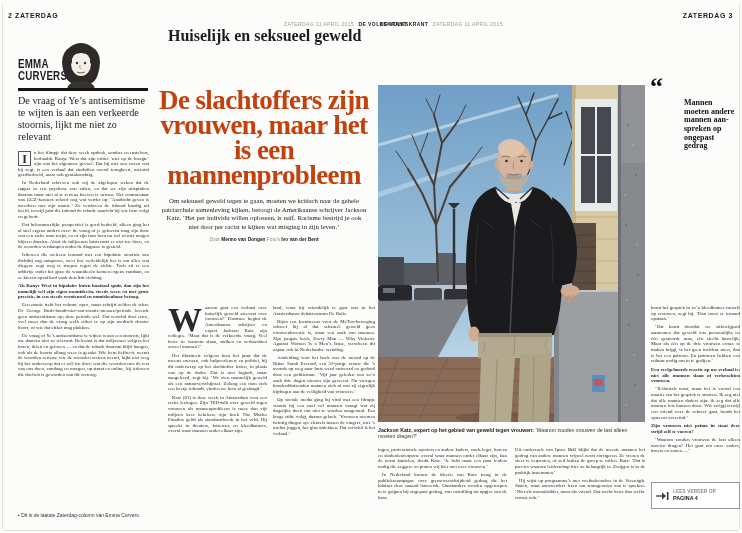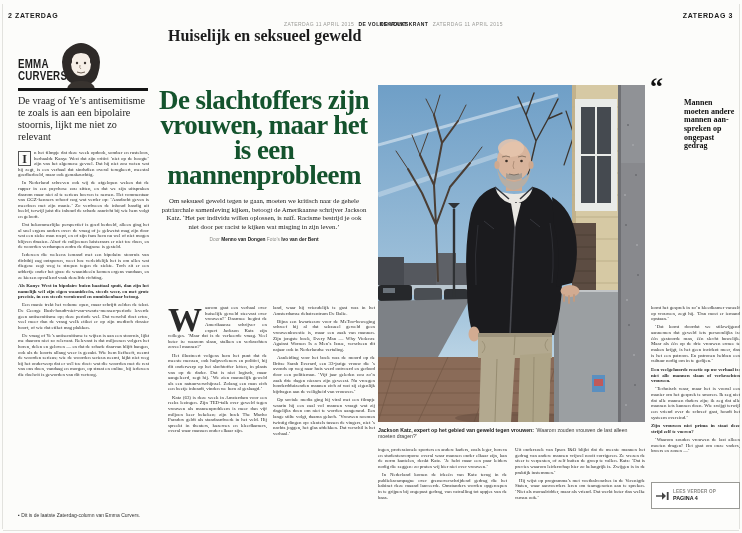--- a/index.html
+++ b/index.html
@@ -36,21 +36,21 @@
   .para.s-first { text-indent:0; }
   .para.s-q { font-weight:bold; text-indent:0; margin-top:3px; }
 
   .dropcap-box { float:left; width:13px; height:15px; border:.7px solid #555; margin:1px 3px 0 0;
     font-size:12px; line-height:14px; text-align:center; font-weight:bold; }
   .dropcap-big { float:left; font-size:34px; line-height:26px; font-weight:bold; padding:2px 3px 0 0; }
 
   
   .kicker { position:absolute; left:168px; top:27px; font-size:16px; font-weight:bold; }
   .headline { position:absolute; left:151px; top:88px; width:226px; text-align:center;
-    font-size:27px; font-weight:bold; line-height:.93; letter-spacing:-.6px; color:#14532d; }
+    font-size:27px; font-weight:bold; line-height:.93; letter-spacing:-.6px; color:#c2410c; }
   .standfirst { position:absolute; left:161px; top:197px; width:206px; text-align:center;
     font-size:6.8px; line-height:1.28; color:#222; }
   .byline { position:absolute; left:161px; top:237px; width:206px; text-align:center;
     font-family:"Liberation Sans", sans-serif; font-size:4.8px; color:#8b8b87; }
   .byline b { color:#222; }
 
   .acol { position:absolute; top:305px; height:215px; overflow:hidden;
     font-size:4.9px; line-height:1.15; text-align:justify; color:#2a2a2a; }
   .acol1 { left:168px; width:99px; }
   .acol2 { left:273px; width:102px; }
@@ -114,21 +114,21 @@
         <circle cx="38" cy="35" r="3" fill="#2e2a28"></circle>
       <path d="M16 13 Q26 7 36 13" stroke="#2e2a28" stroke-width="4" fill="none"></path>
       <circle cx="22" cy="22" r="1.2" fill="#3a342f"></circle>
         <circle cx="30" cy="22" r="1.2" fill="#3a342f"></circle>
       <path d="M25 24 Q24 27 26 28" stroke="#8a7b6d" stroke-width=".8" fill="none"></path>
       <path d="M22 31 Q26 33 30 31" stroke="#6b5d52" stroke-width="1" fill="none"></path>
       <path d="M12 48 Q14 40 24 40 L28 40 Q38 40 40 48 Z" fill="#38332f"></path>
     </svg>
   </div>
   <div class="rail-rule"></div>
-  <div class="rail-intro">De vraag of Ye’s anti­semitisme te zoals is aan een bipolaire stoornis, lijkt me niet zo relevant</div>
+  <div class="rail-intro">De vraag of Ye’s anti­semitisme te wijten is aan een verkeerde stoornis, lijkt me niet zo relevant</div>
   <div class="rail-body">
     <span class="dropcap-box">I</span>
     <div>
         <p class="para s-first">n het filmpje dat deze week opdook, somber en rusteloos, herhaalde Kanye West dat zijn critici ‘niet op de hoogte’ zijn van het algemene gevoel. Dat hij niet zou weten wat hij zegt, is een verhaal dat sindsdien overal terugkeert, meestal goedbedoeld, maar ook gemakzuchtig.</p>
         <p class="para s-p">In Nederland schreven ook wij de afgelopen weken dat de rapper in een psychose zou zitten, en dat we zijn uitspraken daarom maar niet al te serieus hoeven te nemen. Het commentaar van GGZ-kenners schoof nog wat verder op: ‘Aandacht geven is meedoen met zijn manie.’ Zo verdween de inhoud handig uit beeld, terwijl juist die inhoud de schade aanricht bij wie hem volgt en gelooft.</p>
         <p class="para s-p">Dat bekommerlijke perspectief is goed bedoeld, alleen ging het al snel ergens anders over: de vraag of je gekwetst mag zijn door wat een zieke man roept, en of zijn fans hem nu wel of niet mogen blijven draaien. Alsof de miljoenen luisteraars er niet toe doen, en de woorden verdampen zodra de diagnose is gesteld.</p>
         <p class="para s-p">Iedereen die weleens iemand met een bipolaire stoornis van dichtbij zag ontsporen, weet hoe verleidelijk het is om alles wat diegene zegt weg te strepen tegen de ziekte. Toch zit er een addertje onder het gras: de waanideeën komen ergens vandaan, en ze kiezen opvallend vaak dezelfde richting.</p>
         <p class="para s-q">Als Kanye West in bipolaire buien haattaal spuit, dan zijn het namelijk wél zijn eigen waanideeën, steeds weer, en met grote precisie, in een steeds vernieuwd en onmiskenbaar betoog.</p>
         <p class="para s-p">Een manie trekt het volume open, maar schrijft zelden de tekst. De George Bush-houdt-niet-van-zwarte-mensen-periode leverde geen antisemitisme op; deze periode wel. Dat verschil doet ertoe, veel meer dan de vraag welk etiket er op zijn medisch dossier hoort, of wie dat etiket mag plakken.</p>
         <p class="para s-p">De vraag of Ye’s antisemitisme te wijten is aan een stoornis, lijkt me daarom niet zo relevant. Relevant is dat miljoenen volgers het horen, delen en geloven — en dat de schade daarvan blijft hangen, ook als de koorts allang weer is gezakt. Wie hem liefheeft, neemt de woorden serieus; wie de woorden serieus neemt, kijkt niet weg bij het onderwerp dat er wél toe doet: wat die woorden met de rest van ons doen, vandaag en morgen, op straat en online, bij iedereen die doelwit is geworden van dit vertoog.</p>

